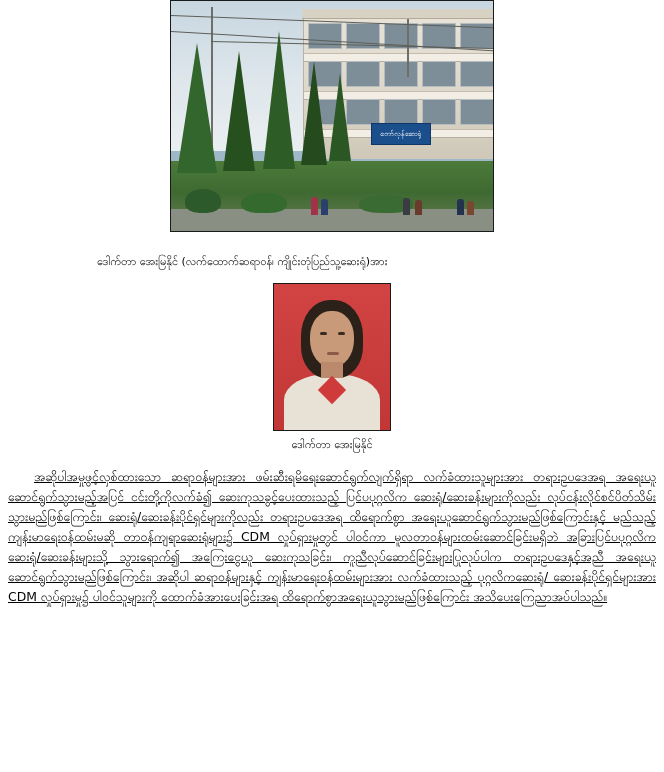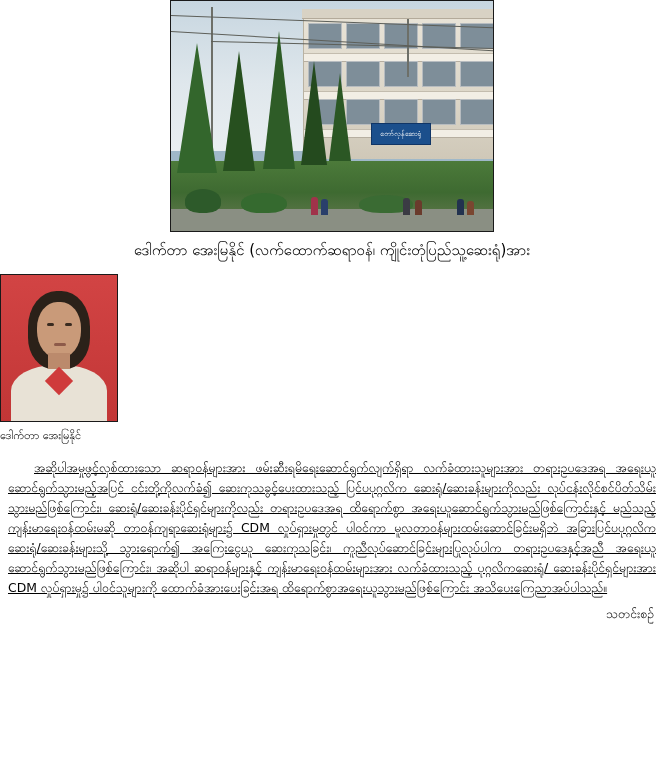--- a/index.html
+++ b/index.html
@@ -164,32 +164,32 @@
   }
   .person.pe1 { left: 140px; background: #a0334a; }
   .person.pe2 { left: 150px; background: #2a3f6b; height: 16px; }
   .person.pe3 { left: 232px; background: #3b3b44; height: 17px; }
   .person.pe4 { left: 244px; background: #6a3b2c; height: 15px; }
   .person.pe5 { left: 286px; background: #22324f; height: 16px; }
   .person.pe6 { left: 296px; background: #7a4630; height: 14px; }
 
   .caption {
     width: 470px;
-    text-align: center;
-    font-size: 15px;
+    text-align: left;
+    font-size: 11px;
     line-height: 1.5;
-    margin-top: 7px;
+    margin-top: 22px;
   }
 
   
   .portrait-block {
     width: 100%;
     display: flex;
     flex-direction: column;
-    align-items: flex-start;
+    align-items: center;
     margin-top: 12px;
   }
   .portrait-frame {
     width: 118px;
     height: 148px;
     border: 1px solid #1a1a1a;
     box-sizing: border-box;
     background: #cf3b3b;
     position: relative;
     overflow: hidden;
@@ -364,15 +364,14 @@
       <div class="p-eye l"></div>
       <div class="p-eye r"></div>
       <div class="p-mouth"></div>
       <div class="p-neck"></div>
       <div class="p-collar"></div>
     </div>
     <div class="portrait-caption">ဒေါက်တာ အေးမြနိုင်</div>
   </div>
 
   <div class="body-text">အဆိုပါအမှုဖွင့်လှစ်ထားသော ဆရာဝန်များအား ဖမ်းဆီးရမိရေးဆောင်ရွက်လျက်ရှိရာ လက်ခံထားသူများအား တရားဥပဒေအရ အရေးယူဆောင်ရွက်သွားမည့်အပြင် ငင်းတို့ကိုလက်ခံ၍ ဆေးကုသခွင့်ပေးထားသည့် ပြင်ပပုဂ္ဂလိက ဆေးရုံ/ဆေးခန်းများကိုလည်း လုပ်ငန်းလိုင်စင်ပိတ်သိမ်းသွားမည်ဖြစ်ကြောင်း၊ ဆေးရုံ/ဆေးခန်းပိုင်ရှင်များကိုလည်း တရားဥပဒေအရ ထိရောက်စွာ အရေးယူဆောင်ရွက်သွားမည်ဖြစ်ကြောင်းနှင့် မည်သည့်ကျန်းမာရေးဝန်ထမ်းမဆို တာဝန်ကျရာဆေးရုံများ၌ CDM လှုပ်ရှားမှုတွင် ပါဝင်ကာ မူလတာဝန်များထမ်းဆောင်ခြင်းမရှိဘဲ အခြားပြင်ပပုဂ္ဂလိက ဆေးရုံ/ဆေးခန်းများသို့ သွားရောက်၍ အကြေးငွေယူ ဆေးကုသခြင်း၊ ကူညီလုပ်ဆောင်ခြင်းများပြုလုပ်ပါက တရားဥပဒေနှင့်အညီ အရေးယူဆောင်ရွက်သွားမည်ဖြစ်ကြောင်း၊ အဆိုပါ ဆရာဝန်များနှင့် ကျန်းမာရေးဝန်ထမ်းများအား လက်ခံထားသည့် ပုဂ္ဂလိကဆေးရုံ/ ဆေးခန်းပိုင်ရှင်များအား CDM လှုပ်ရှားမှု၌ ပါဝင်သူများကို ထောက်ခံအားပေးခြင်းအရ ထိရောက်စွာအရေးယူသွားမည်ဖြစ်ကြောင်း အသိပေးကြေညာအပ်ပါသည်။</div>
-  <div class="signoff">သတင်းစဉ်</div>
 
 </div>
 
 </body></html>

